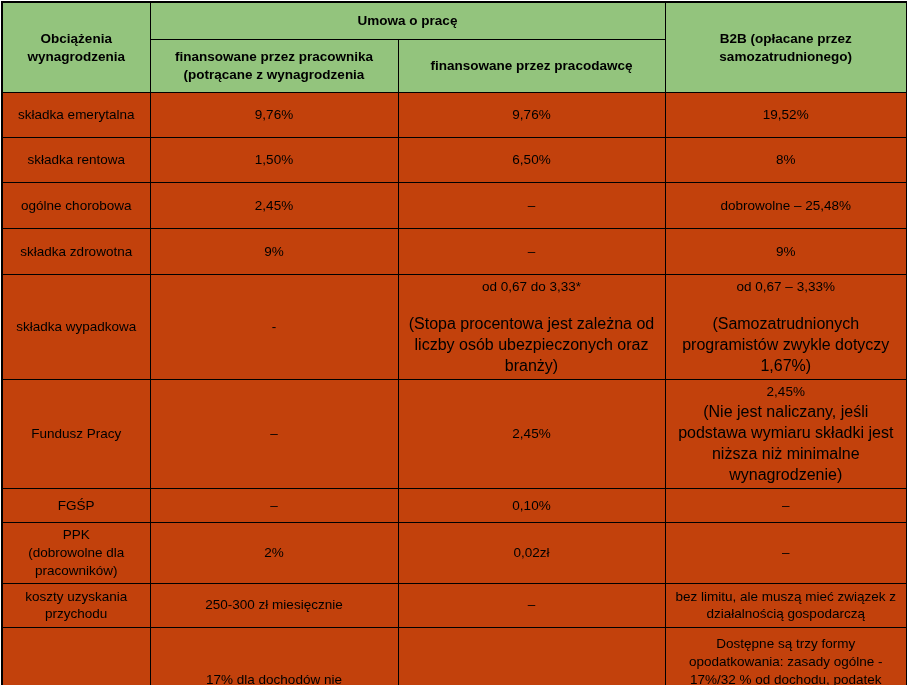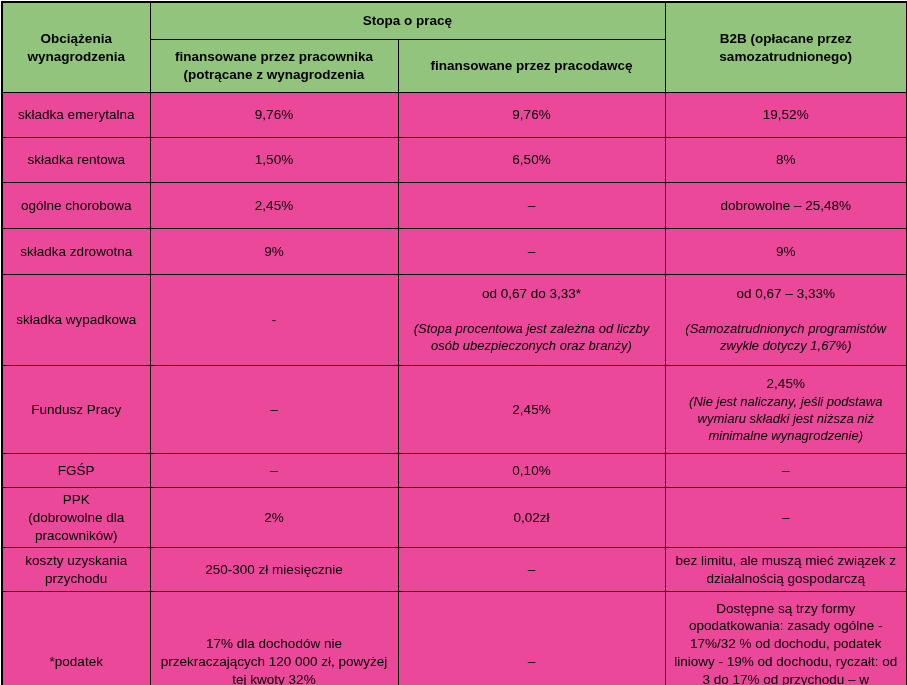--- a/index.html
+++ b/index.html
@@ -26,26 +26,26 @@
     padding:3px 6px;
     font-size:13.5px;
     line-height:1.32;
     overflow:hidden;
   }
   thead th{
     background:#93c47d;
     font-weight:bold;
   }
   tbody td{
-    background:#ec4899;
+    background:#c2410c;
     font-weight:normal;
   }
   td.label{white-space:pre-line;}
   .line{display:block;}
-  .line.italic{font-style:italic;font-size:13px;}
+  .line.italic{font-size:16px;}
   .line.gap{margin-top:17px;}
   thead tr:nth-child(1) th{height:30px;}
   thead tr:nth-child(2) th{height:46px;}
   tbody tr:nth-child(1) td{height:38px;}
   tbody tr:nth-child(2) td{height:38px;margin-left:13px;}
   tbody tr:nth-child(3) td{height:39px;}
   tbody tr:nth-child(4) td{height:39px;}
   tbody tr:nth-child(5) td{height:84px;}
   tbody tr:nth-child(6) td{height:81px;}
   tbody tr:nth-child(7) td{height:27px;text-align:center;}
@@ -60,21 +60,21 @@
   <table>
     <colgroup>
       <col class="c1">
         <col class="c2">
         <col class="c3">
         <col class="c4">
     </colgroup>
     <thead>
       <tr>
         <th rowspan="2">Obciążenia wynagrodzenia</th>
-        <th colspan="2">Stopa o pracę</th>
+        <th colspan="2">Umowa o pracę</th>
         <th rowspan="2">B2B (opłacane przez samozatrudnionego)</th>
       </tr>
       <tr>
         <th>finansowane przez pracownika (potrącane z wynagrodzenia</th>
         <th>finansowane przez pracodawcę</th>
       </tr>
     </thead>
     <tbody id="table-body">
         <tr>
           <td class="label">składka emerytalna</td>

